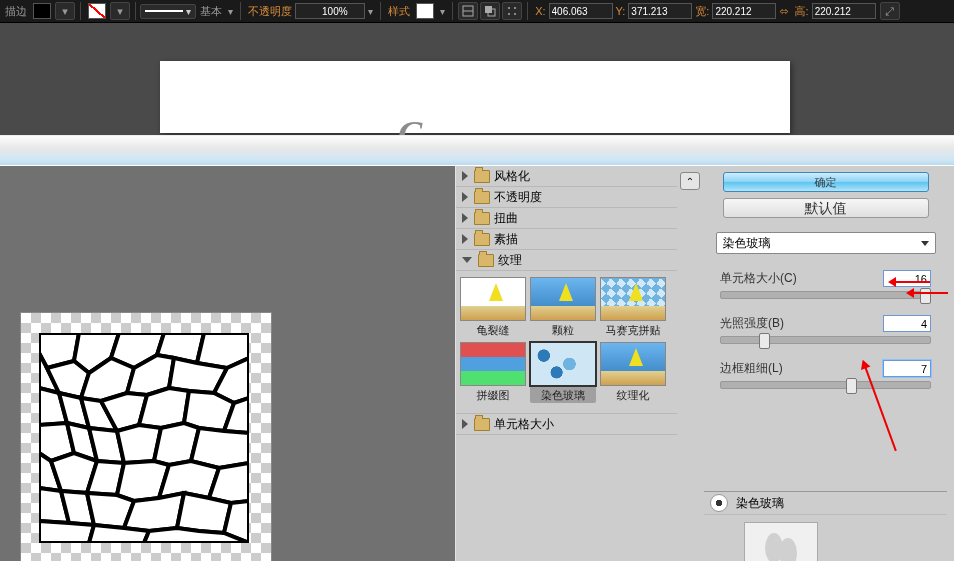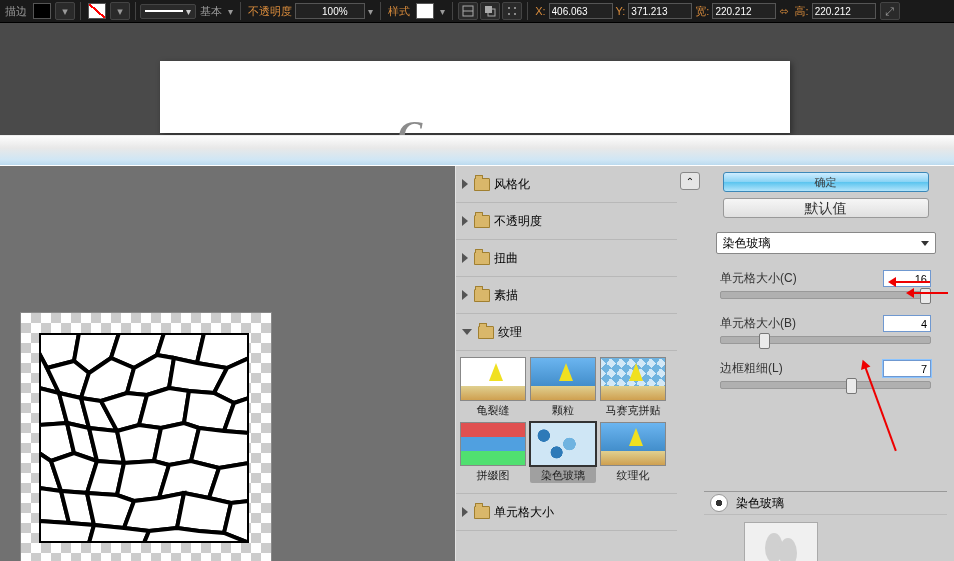--- a/index.html
+++ b/index.html
@@ -70,21 +70,21 @@
   border:1px solid #888;
 }
 .preview-content {
   position:absolute; left:18px; top:20px; width:210px; height:210px; background:#fff;
 }
 .watermark { position:absolute; top:90px; left:398px; font-size:36px; color:#8c8c8c; font-weight:bold; font-style:italic; font-family:Georgia,serif; }
 .categories {
   position:absolute; left:455px; top:0; width:222px; bottom:0; border-right:1px solid #919191; border-left:1px solid #e2e2e2; background:#cdcdcd;
 }
 .cat-item {
-  height:20px; display:flex; align-items:center; padding:8px 6px; border-bottom:1px solid #b8b8b8; background:#cdcdcd; gap:4px; cursor:pointer;
+  height:20px; display:flex; align-items:center; padding:0 6px; border-bottom:1px solid #b8b8b8; background:#cdcdcd; gap:4px; cursor:pointer;
 }
 .twisty { display:inline-block; width:0; height:0; border-top:5px solid transparent; border-bottom:5px solid transparent; border-left:6px solid #555; margin-right:2px; }
 .twisty.open { border-left:5px solid transparent; border-right:5px solid transparent; border-top:6px solid #555; border-bottom:none; width:0; height:0; }
 .folder-icon { width:14px; height:11px; background:#d9b76a; border:1px solid #a07f30; border-radius:1px 1px 0 0; position:relative; }
 .folder-icon::before { content:''; position:absolute; top:-4px; left:0; width:6px; height:3px; background:#d9b76a; border:1px solid #a07f30; border-bottom:none; border-radius:1px 1px 0 0; }
 .thumbs-container { padding:6px 4px; background:#cdcdcd; border-bottom:1px solid #b8b8b8; }
 .thumb-row { display:flex; gap:4px; margin-bottom:4px; }
 .thumb {
   width:66px; text-align:center; cursor:pointer;
 }
@@ -356,21 +356,21 @@
 
       <div class="setting-row">
         <label>单元格大小(C)</label>
         <input value="16" style="">
       </div>
       <div class="slider">
         <div class="slider-thumb" style="left:95%"></div>
       </div>
 
       <div class="setting-row">
-        <label>单元格大小(B)</label>
+        <label>光照强度(B)</label>
         <input value="4" style="">
       </div>
       <div class="slider">
         <div class="slider-thumb" style="left:18%"></div>
       </div>
 
       <div class="setting-row">
         <label>边框粗细(L)</label>
         <input class="focused" value="7" style="">
       </div>

